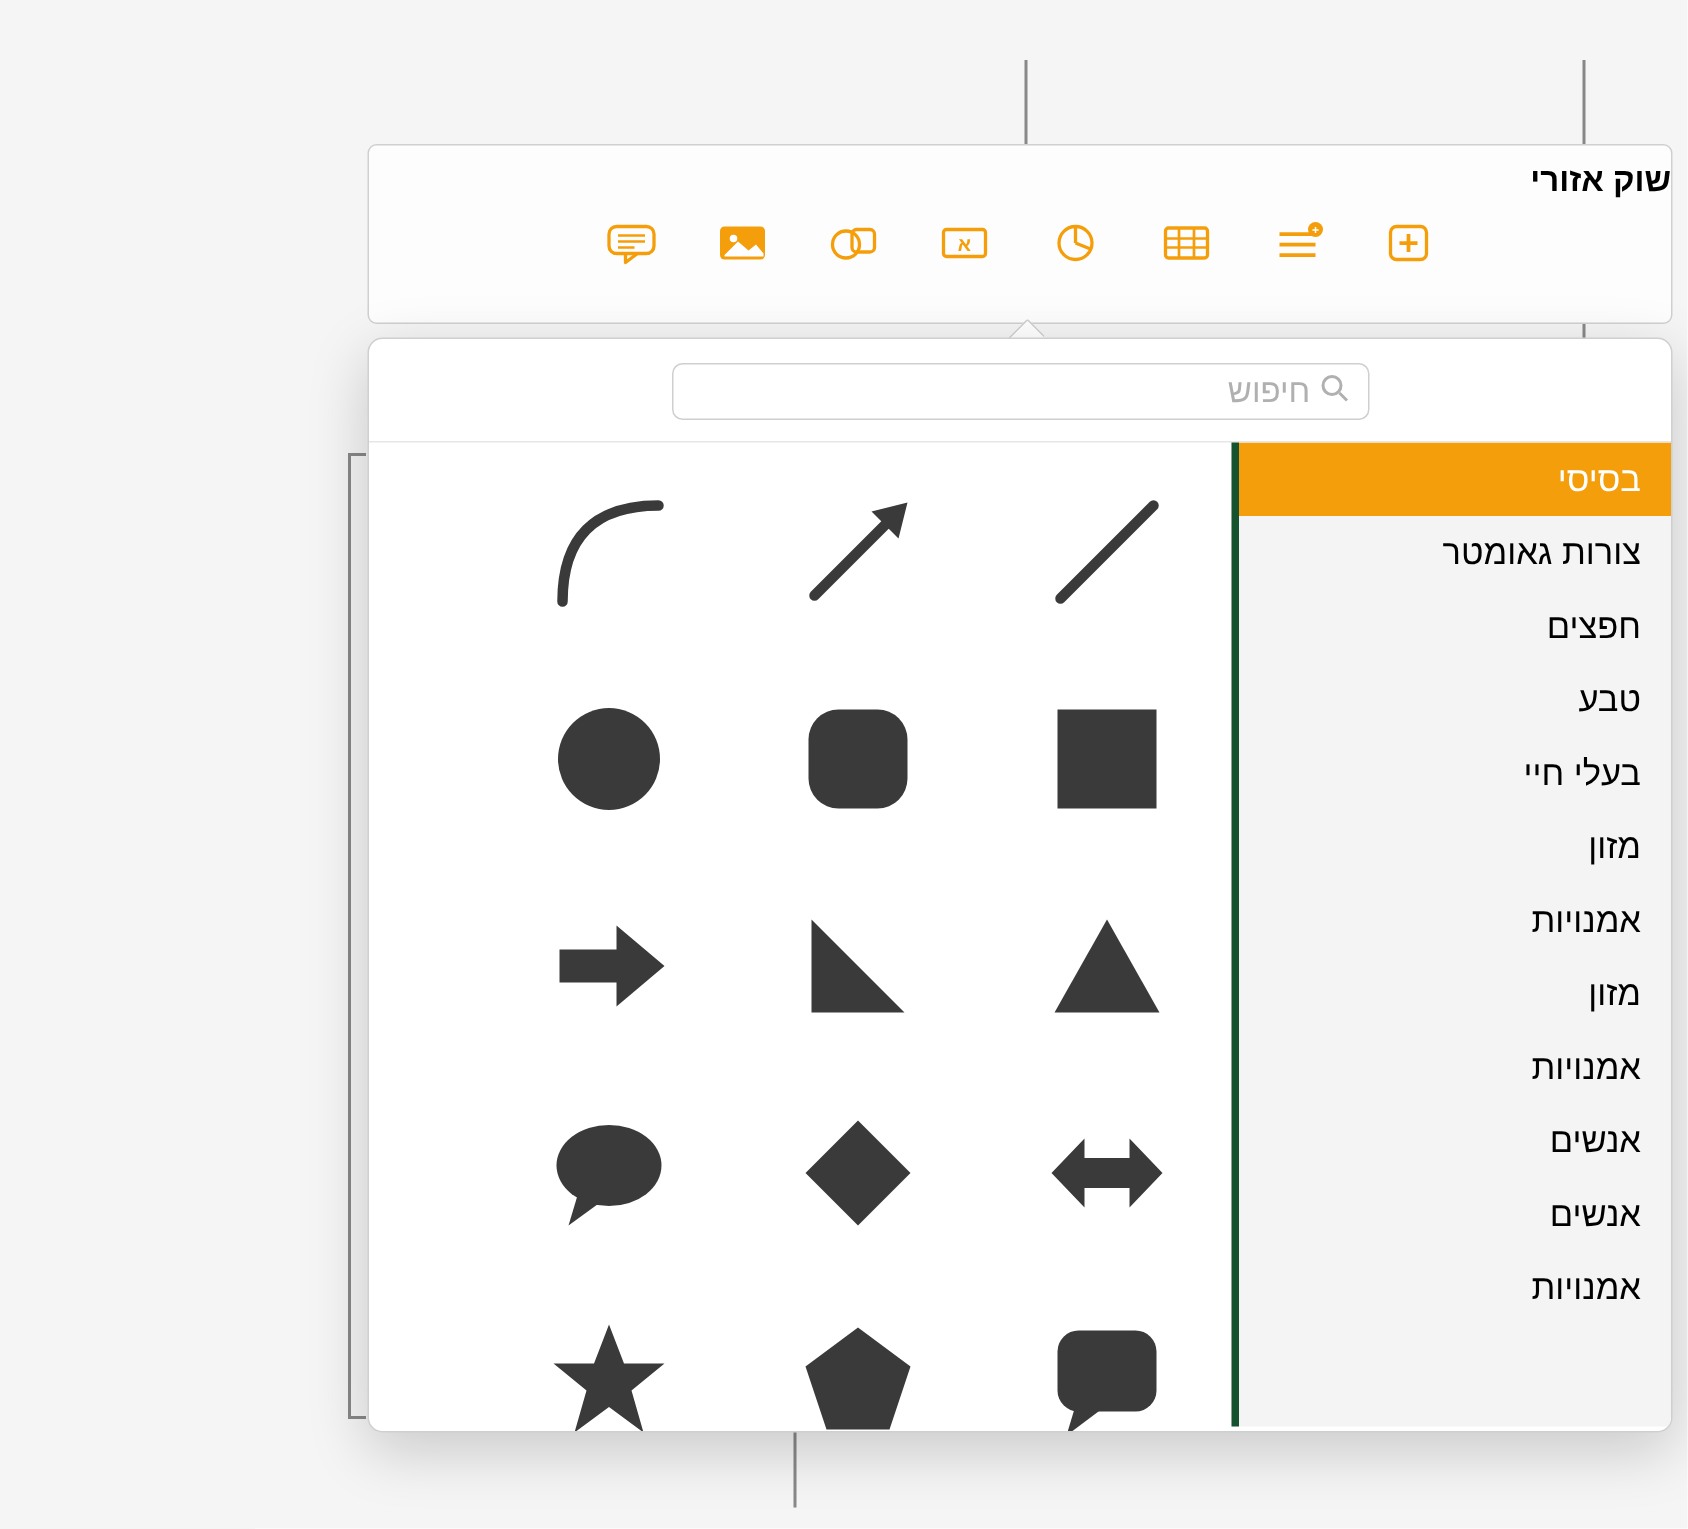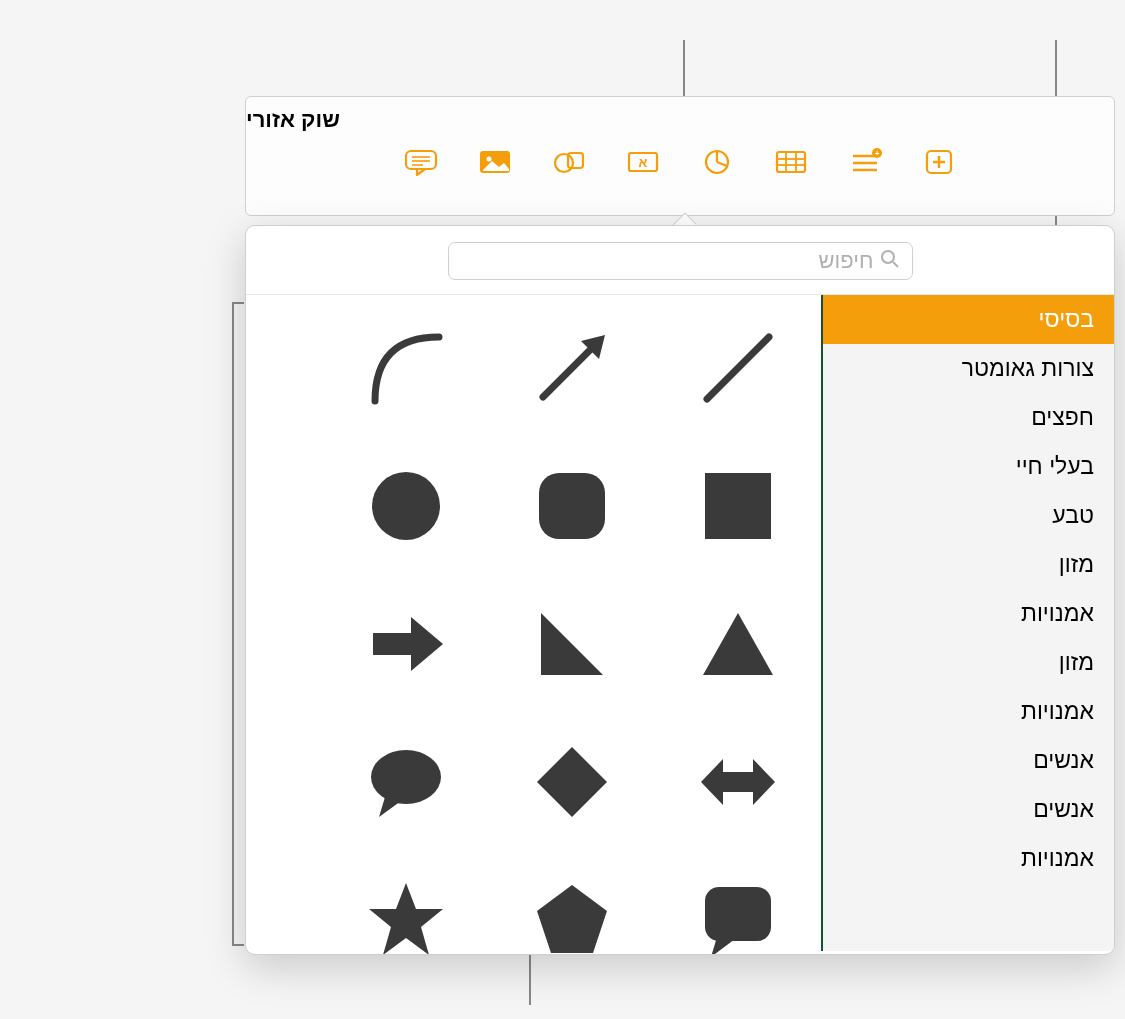--- a/index.html
+++ b/index.html
@@ -67,21 +67,21 @@
       left: 245px;
       top: 96px;
       width: 870px;
       height: 120px;
       background: #fdfdfd;
       border: 1px solid #d0d0d0;
       border-radius: 6px;
       overflow: visible;
     }
     .title-bar {
-      text-align: left;
+      text-align: right;
       padding-top: 10px;
       font-size: 22px;
       font-weight: 600;
       direction: rtl;
     }
     .toolbar {
       display: flex;
       justify-content: center;
       gap: 38px;
       padding: 14px 0 10px 0;
@@ -165,21 +165,21 @@
       color: #b0b0b0;
     }
     .popover-body {
       display: flex;
       height: calc(100% - 72px);
       direction: rtl;
     }
     .sidebar {
       width: 293px;
       background: #f4f4f4;
-      border-left: 2px solid #14532d;
+      border-left: 5px solid #14532d;
       overflow-y: hidden;
       direction: rtl;
     }
     .sidebar-item {
       padding: 11px 20px;
       font-size: 23px;
       cursor: pointer;
       text-align: right;
       color: #000000;
       white-space: nowrap;
@@ -302,22 +302,22 @@
           </svg>
       </span>
       <input type="text" class="search-input" placeholder="חיפוש" style="">
     </div>
   </div>
   <div class="popover-body">
     <div class="sidebar">
       <div class="sidebar-item selected">בסיסי</div>
       <div class="sidebar-item">צורות גאומטר</div>
       <div class="sidebar-item">חפצים</div>
+      <div class="sidebar-item">טבע</div>
       <div class="sidebar-item">בעלי חיי</div>
-      <div class="sidebar-item">טבע</div>
       <div class="sidebar-item">מזון</div>
       <div class="sidebar-item">אמנויות</div>
       <div class="sidebar-item">מזון</div>
       <div class="sidebar-item">אמנויות</div>
       <div class="sidebar-item">אנשים</div>
       <div class="sidebar-item">אנשים</div>
       <div class="sidebar-item">אמנויות</div>
     </div>
     <div class="shapes-grid">
       <div class="shapes-row">

